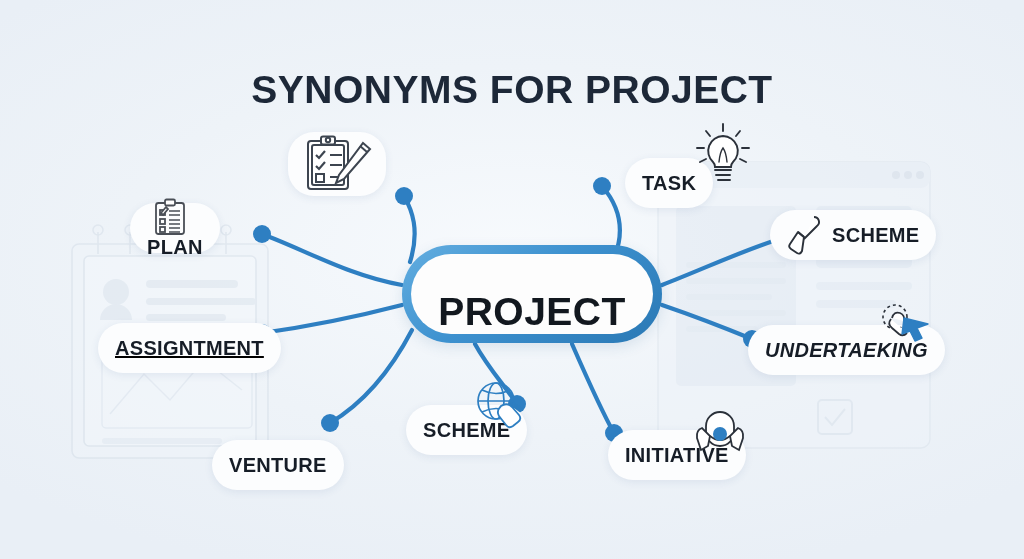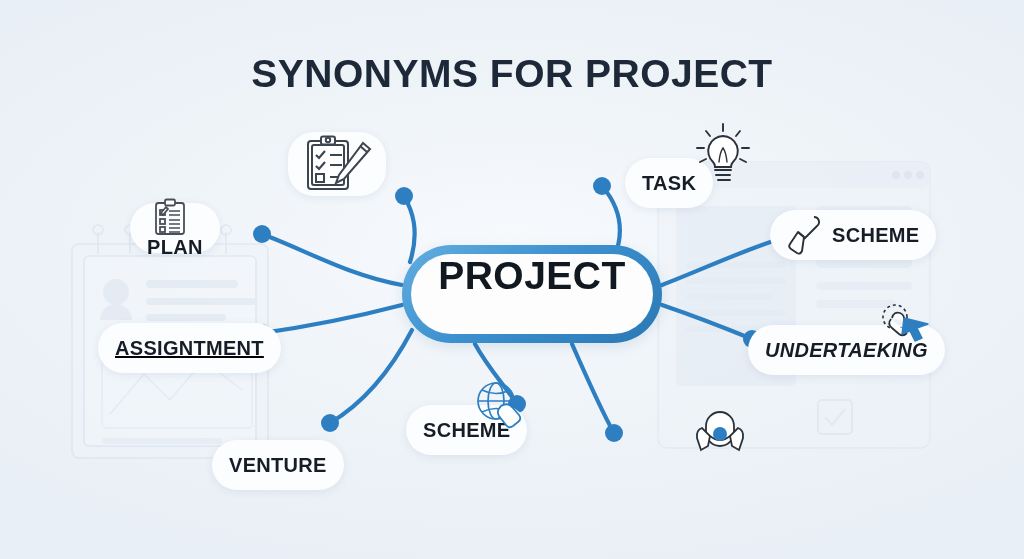--- a/index.html
+++ b/index.html
@@ -17,37 +17,37 @@
 
   
   .wm { position:absolute; opacity:.55; }
   .wm svg { display:block; }
 
   
   #links { position:absolute; left:0; top:0; width:1024px; height:559px; }
 
   
   .title {
-    position:absolute; left:0; top:52px; width:100%;
+    position:absolute; left:0; top:68px; width:100%;
     text-align:center; font-size:39px; font-weight:bold;
     letter-spacing:.5px; color:#1d2838;
     font-family:"Liberation Sans", sans-serif;
   }
 
   
   .hub {
     position:absolute; left:402px; top:245px; width:260px; height:98px;
     border-radius:49px;
     background:linear-gradient(145deg,#63aee0 0%, #3d91cf 45%, #2a78b4 100%);
     padding:9px;
     box-shadow:0 4px 14px rgba(40,90,140,.13);
   }
   .hub-inner {
     width:100%; height:100%; border-radius:41px; background:#fdfdfd;
-    display:flex; align-items:flex-start; justify-content:center;
+    display:flex; align-items:flex-end; justify-content:center;
   }
   .hub-label {
     font-size:39px; font-weight:bold; color:#12181f; letter-spacing:.5px;
   }
 
   
   .pill {
     position:absolute; display:flex; align-items:center;
     background:#fcfdfe; border-radius:26px;
     box-shadow:0 2px 9px rgba(40,80,130,.09);
@@ -224,20 +224,23 @@
         <circle cx="22" cy="22" r="18"></circle>
         <ellipse cx="22" cy="22" rx="8" ry="18"></ellipse>
         <path d="M4 22h36 M8 11 q14 7 28 0 M8 33 q14 -7 28 0"></path>
       </g>
       <g fill="#ffffff" stroke="#2e7fc2" stroke-width="1.8">
         <path d="M27 27 q6 -4 11 1 l7 8 q3 4 -1 7 l-5 4 q-4 3 -7 -1 l-7 -9 q-3 -5 2 -10 z"></path>
       </g>
     </svg>
   </span>
 
+  <div class="pill n-initiative">
+    <span class="lbl">INITIATIVE</span>
+  </div>
   <span class="float-ico" style="left:692px; top:408px;">
     <svg width="56" height="48" viewBox="0 0 56 48">
       <g fill="none" stroke="#2b313a" stroke-width="1.8">
         <path d="M28 4 a14 14 0 0 1 14 14 v6 a14 14 0 0 1 -28 0 v-6 a14 14 0 0 1 14 -14 z" fill="#fff"></path>
         <path d="M10 20 q-6 2 -5 10 l4 12 l7 -4 l2 -10 z" fill="#fff"></path>
         <path d="M46 20 q6 2 5 10 l-4 12 l-7 -4 l-2 -10 z" fill="#fff"></path>
         <path d="M18 28 q10 8 20 0"></path>
       </g>
       <circle cx="28" cy="26" r="7" fill="#2e7fc2"></circle>
     </svg>

